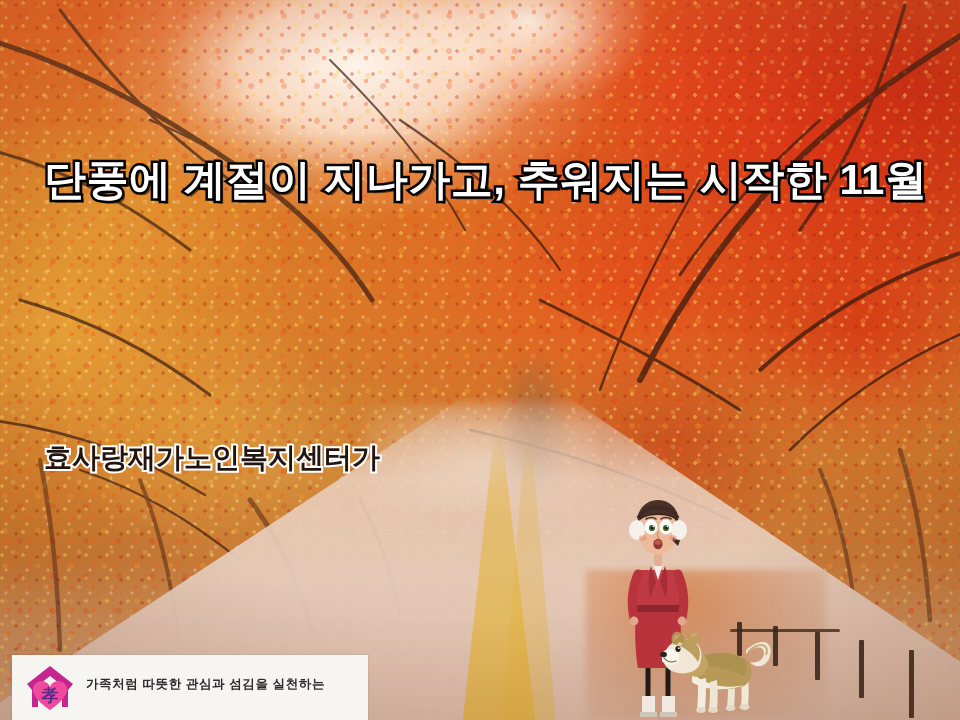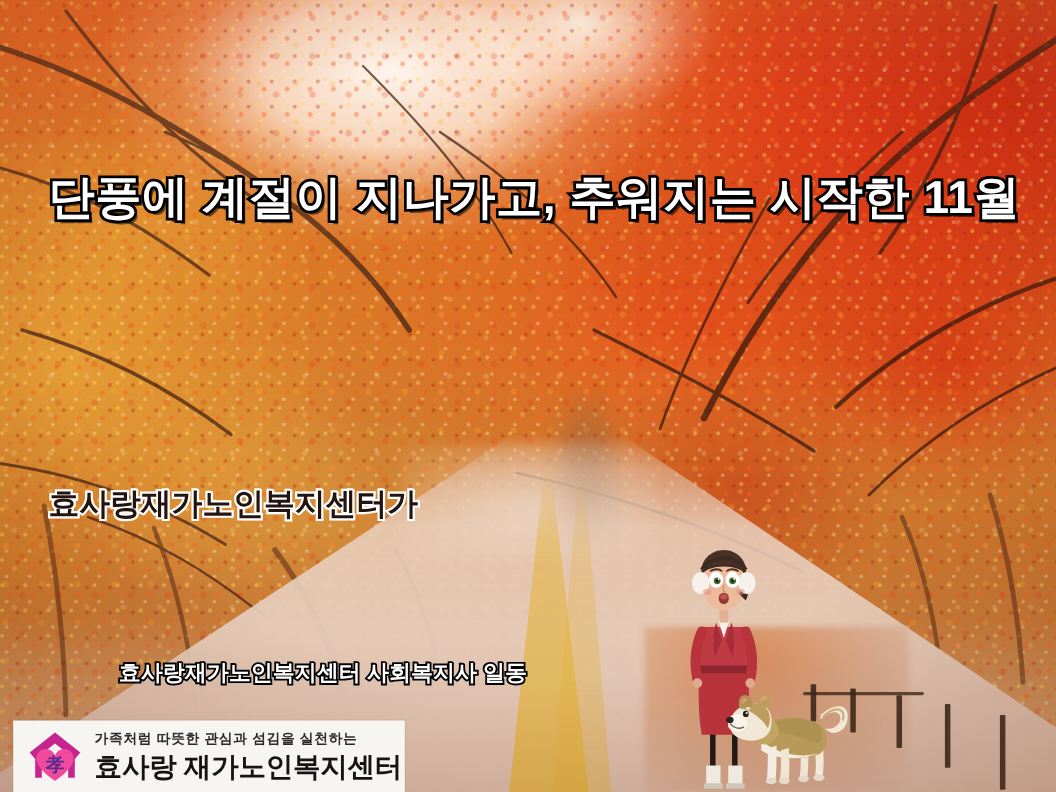--- a/index.html
+++ b/index.html
@@ -453,34 +453,32 @@
   <div class="headline">단풍에 계절이 지나가고, 추워지는 시작한 11월</div>
 
   <div class="body-block">
     <span class="gap"></span>
     <div class="para">효사랑재가노인복지센터가</div>
     
     
     
   </div>
 
-  <div class="signature">효사랑재가노인복지센터 사회복지사 일동</div>
 
   <div class="logo-bar">
     <div class="logo-mark">
       <svg viewBox="0 0 56 56" aria-hidden="true">
 
         <path d="M28 6 L51 24 L46 30 L28 16 L10 30 L5 24 Z" fill="#c5258f"></path>
         <path d="M10 28 L10 47 L16 47 L16 33 Z" fill="#c5258f"></path>
         <path d="M46 28 L46 47 L40 47 L40 33 Z" fill="#c5258f"></path>
 
         <path d="M28 50 C 12 39, 8 30, 13 24 C 18 18.5, 26 21, 28 27 C 30 21, 38 18.5, 43 24 C 48 30, 44 39, 28 50 Z" fill="#f04a9e"></path>
 
         <text x="28" y="41" font-family="'DejaVu Sans','Liberation Sans',sans-serif" font-size="17" font-weight="700" fill="#5b2a8c" text-anchor="middle">孝</text>
       </svg>
     </div>
     <div class="logo-text">
       <div class="logo-tagline">가족처럼 따뜻한 관심과 섬김을 실천하는</div>
-      <div class="logo-name">효사랑 재가노인복지센터</div>
     </div>
   </div>
 
 </div>
 
 </body></html>

